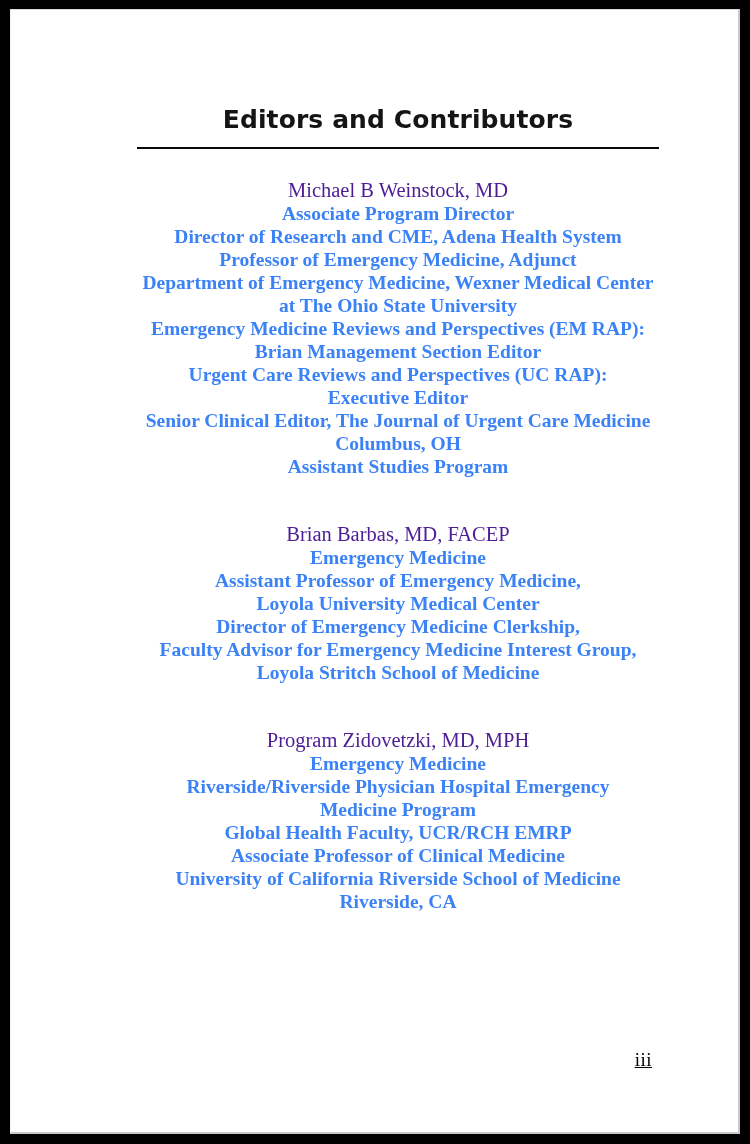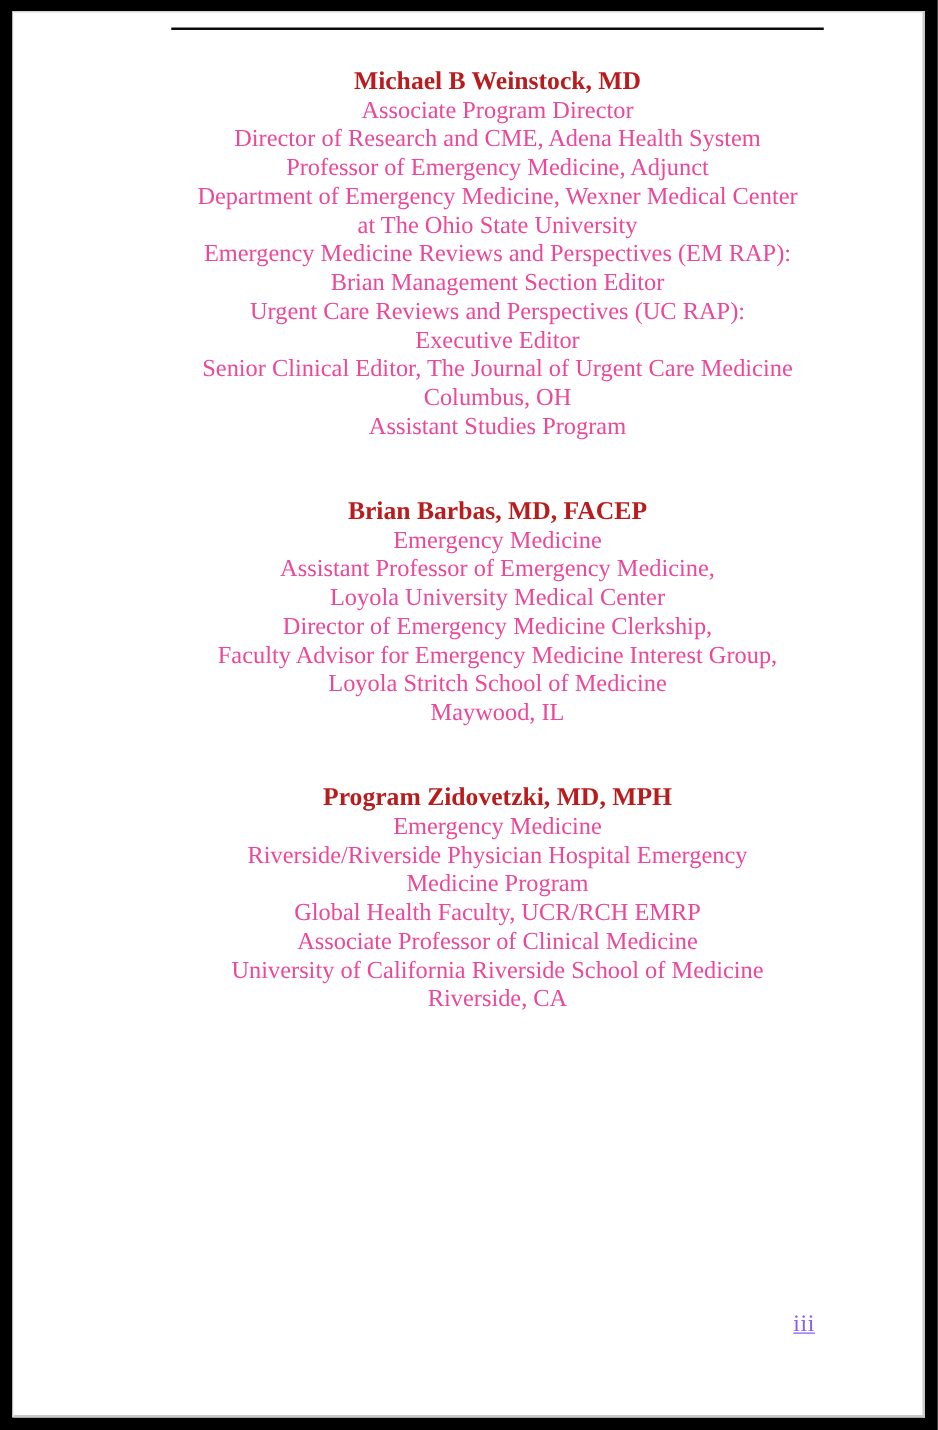--- a/index.html
+++ b/index.html
@@ -74,57 +74,58 @@
   .contributor-block {
     margin-top: 30px;
     text-align: center;
   }
   .contributor-block.spaced {
     margin-top: 45px;
   }
 
   .contributor-name {
     font-family: "Liberation Serif", "DejaVu Serif", serif;
-    font-weight: bold;
+    font-weight: normal;
     font-size: 20.5px;
     line-height: 23px;
-    color: #b91c1c;
+    color: #4c1d95;
     white-space: nowrap;
   }
 
   .affiliation-line {
     font-family: "Liberation Serif", "DejaVu Serif", serif;
-    font-weight: normal;
+    font-weight: bold;
     font-size: 19.5px;
     line-height: 23px;
-    color: #ec4899;
+    color: #3b82f6;
     white-space: nowrap;
   }
 
   .page-number {
     position: absolute;
     right: 86px;
     top: 1040px;
     font-family: "Liberation Serif", "DejaVu Serif", serif;
     font-size: 19px;
     line-height: 20px;
-    color: #8b5cf6;
+    color: #000000;
     letter-spacing: 0.5px;
     text-align: right;
     text-decoration: underline;
   }
 </style>
 </head>
 <body>
 
 <div id="page-frame">
   <div id="page-sheet">
 
     <div id="content">
 
+      <h1 class="page-title">Editors and Contributors</h1>
 
       <hr class="title-rule">
 
       <div id="contributor-list">
           <div class="contributor-block">
             <div class="contributor-name">Michael B Weinstock, MD</div>
             <div class="affiliation-line">Associate Program Director</div>
             <div class="affiliation-line">Director of Research and CME, Adena Health System</div>
             <div class="affiliation-line">Professor of Emergency Medicine, Adjunct</div>
             <div class="affiliation-line">Department of Emergency Medicine, Wexner Medical Center</div>
@@ -138,21 +139,20 @@
             <div class="affiliation-line">Assistant Studies Program</div>
           </div>
           <div class="contributor-block spaced">
             <div class="contributor-name">Brian Barbas, MD, FACEP</div>
             <div class="affiliation-line">Emergency Medicine</div>
             <div class="affiliation-line">Assistant Professor of Emergency Medicine,</div>
             <div class="affiliation-line">Loyola University Medical Center</div>
             <div class="affiliation-line">Director of Emergency Medicine Clerkship,</div>
             <div class="affiliation-line">Faculty Advisor for Emergency Medicine Interest Group,</div>
             <div class="affiliation-line">Loyola Stritch School of Medicine</div>
-            <div class="affiliation-line">Maywood, IL</div>
           </div>
           <div class="contributor-block spaced">
             <div class="contributor-name">Program Zidovetzki, MD, MPH</div>
             <div class="affiliation-line">Emergency Medicine</div>
             <div class="affiliation-line">Riverside/Riverside Physician Hospital Emergency</div>
             <div class="affiliation-line">Medicine Program</div>
             <div class="affiliation-line">Global Health Faculty, UCR/RCH EMRP</div>
             <div class="affiliation-line">Associate Professor of Clinical Medicine</div>
             <div class="affiliation-line">University of California Riverside School of Medicine</div>
             <div class="affiliation-line">Riverside, CA</div>

